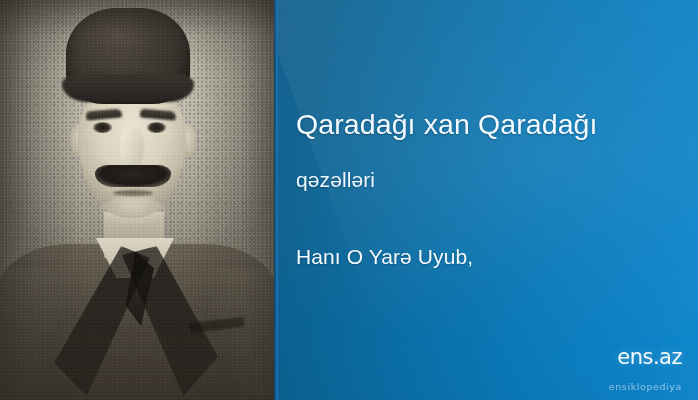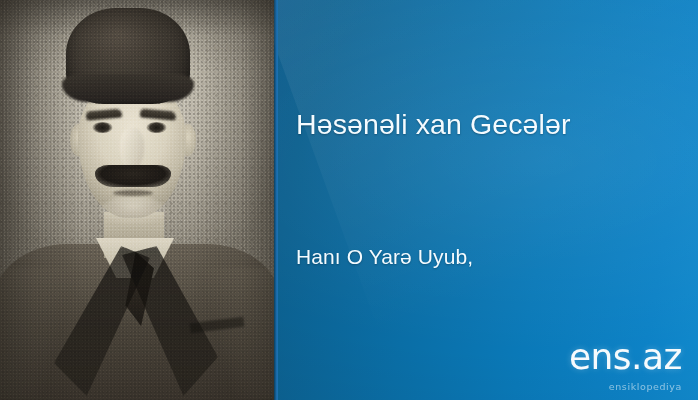--- a/index.html
+++ b/index.html
@@ -262,21 +262,21 @@
   #poem-title span { display:block; }
 
   
   #logo {
     position:absolute;
     right: 16px; bottom: 12px;
     width: 132px; height: 46px;
     text-align: right;
   }
   #logo-word {
-    font-size: 36px;
+    font-size: 21px;
     font-weight: 400;
     letter-spacing: -0.5px;
     color: rgba(255,255,255,.96);
     line-height: 30px;
     font-family: "DejaVu Sans", sans-serif;
     text-shadow: 0 0 6px rgba(255,255,255,.28);
   }
   #logo-sub {
     margin-top: 9px;
     font-size: 9.5px;
@@ -327,22 +327,23 @@
 
     <div class="ph-layer" id="ph-darkT"></div>
     <div class="ph-layer" id="ph-darkL"></div>
     <div class="ph-layer" id="ph-darkR"></div>
     <div class="ph-layer" id="ph-grain2"></div>
     <div class="ph-layer" id="ph-tone"></div>
   </div>
   <div id="photo-edge"></div>
 
   <div id="text-block">
-    <div id="headline">Həsənəli xan Gecələr</div>
-
+    <div id="headline">Qaradağı xan Qaradağı</div>
+
+    <div id="subline">qəzəlləri</div>
 
     <div id="poem-title">
       <span>Hanı O Yarə Uyub,</span>
     </div>
   </div>
 
   <div id="logo">
     <div id="logo-word">ens.az</div>
     <div id="logo-sub">ensiklopediya</div>
   </div>

